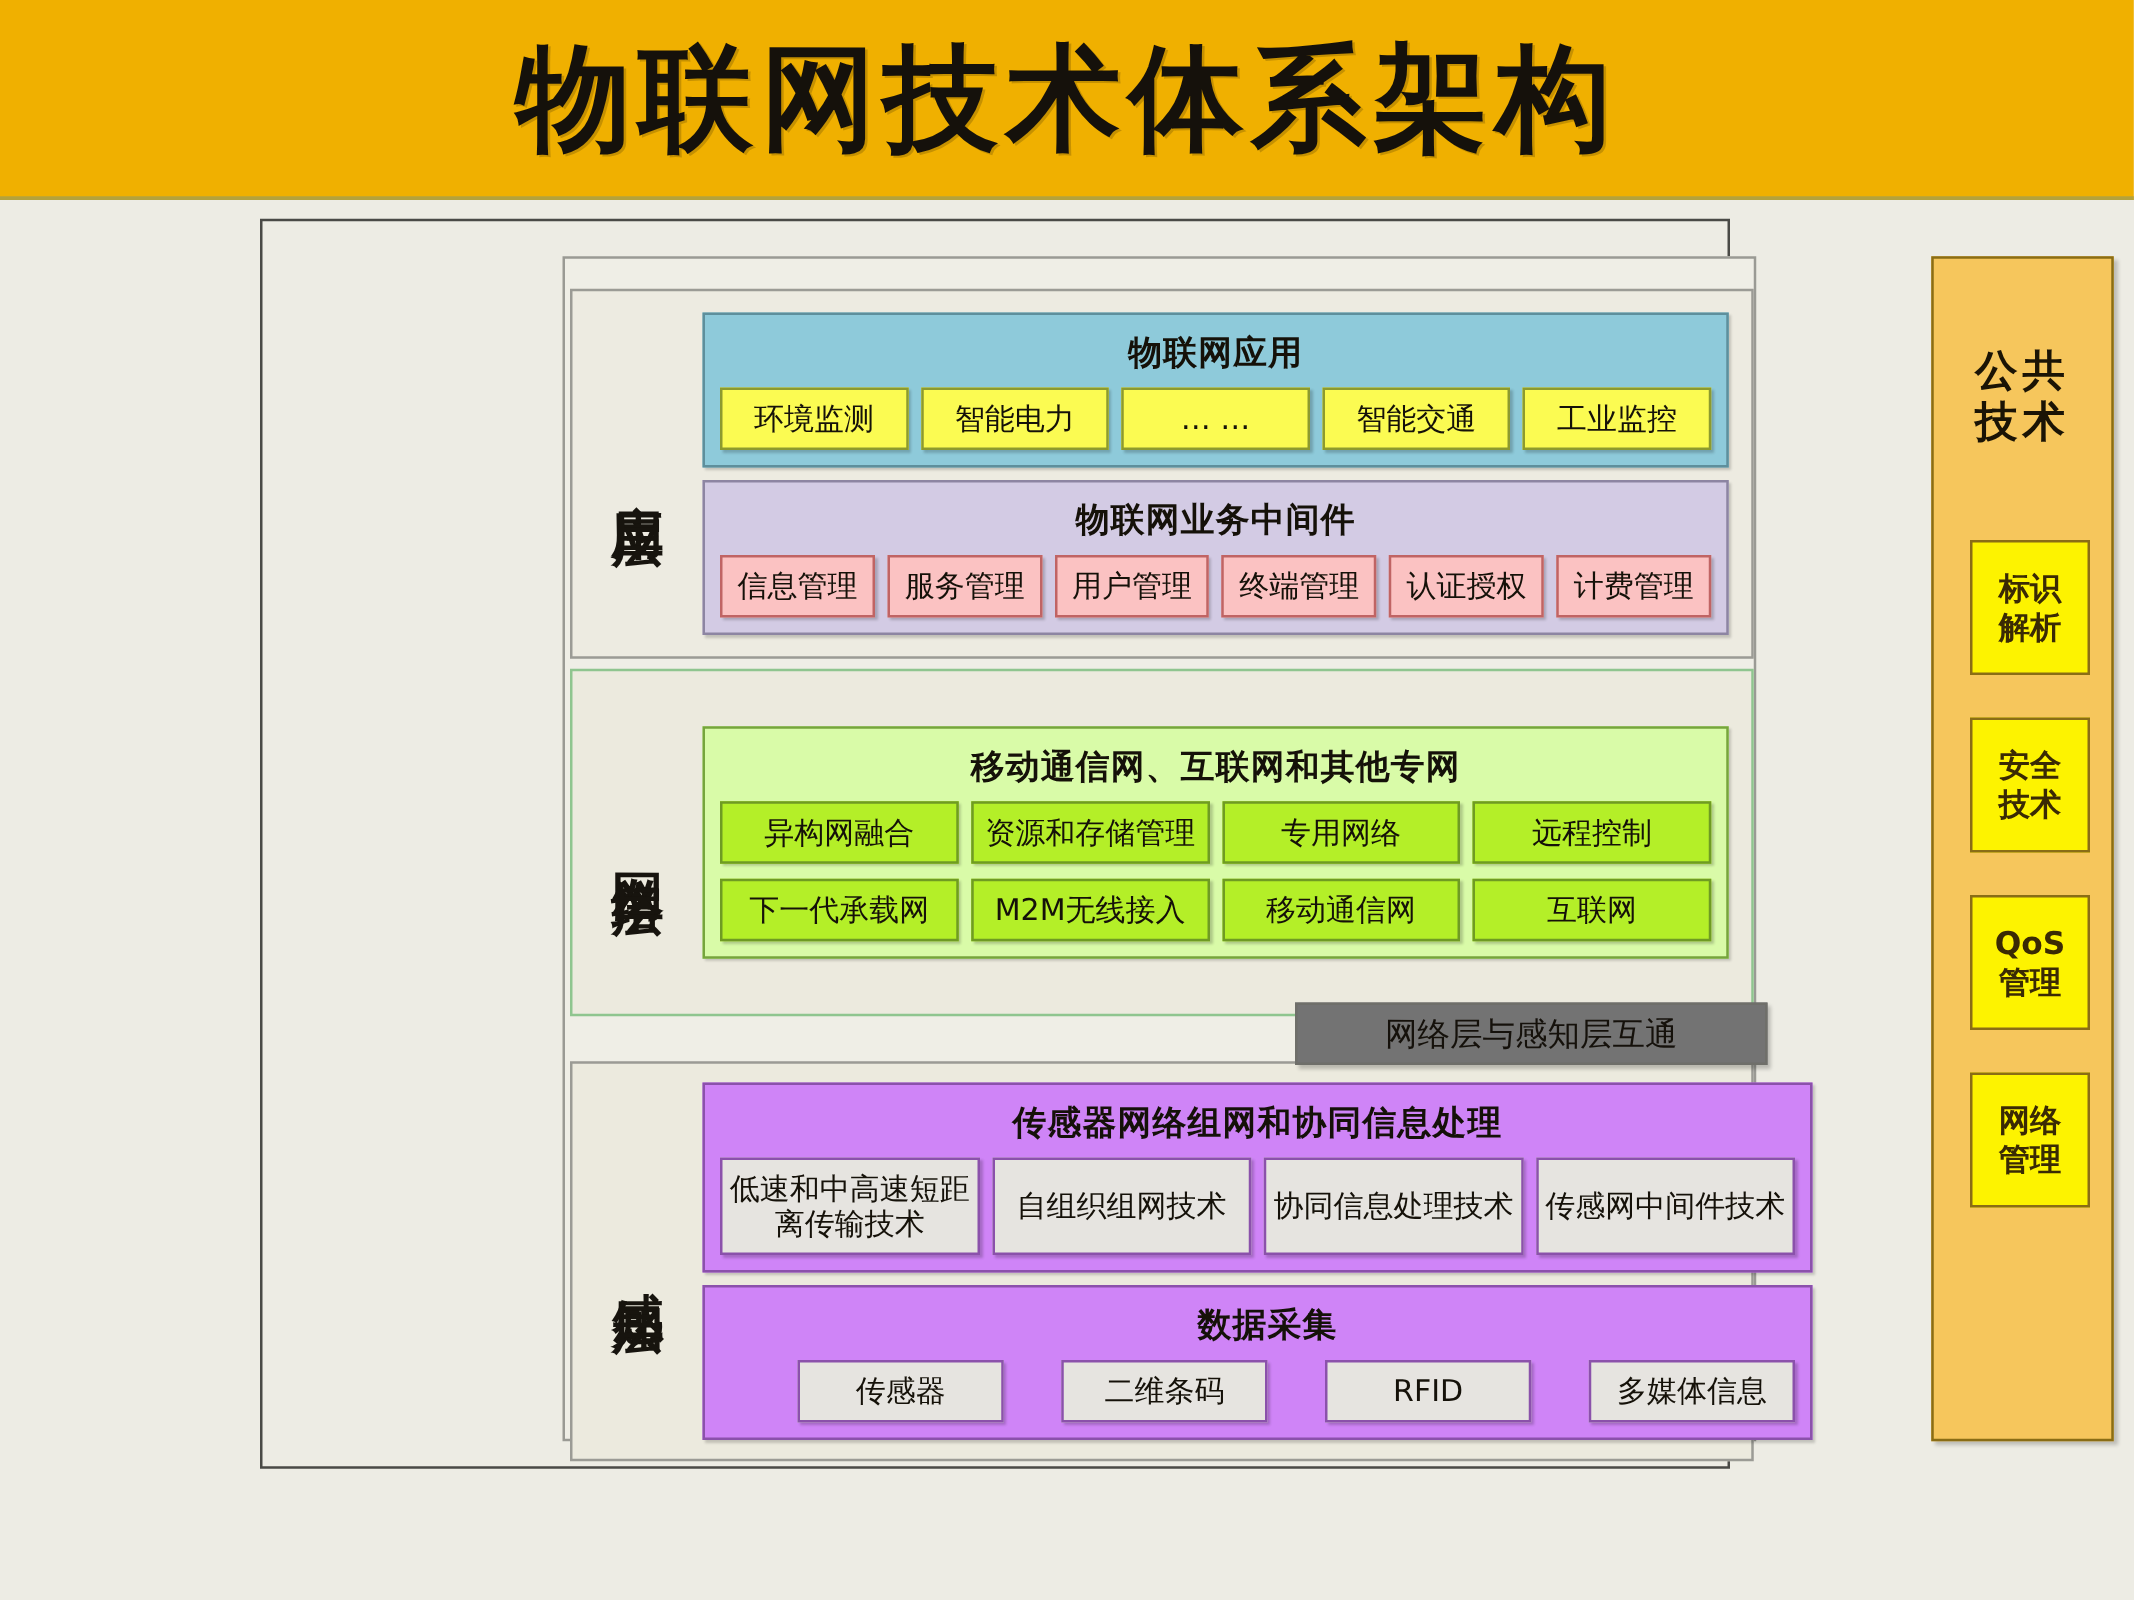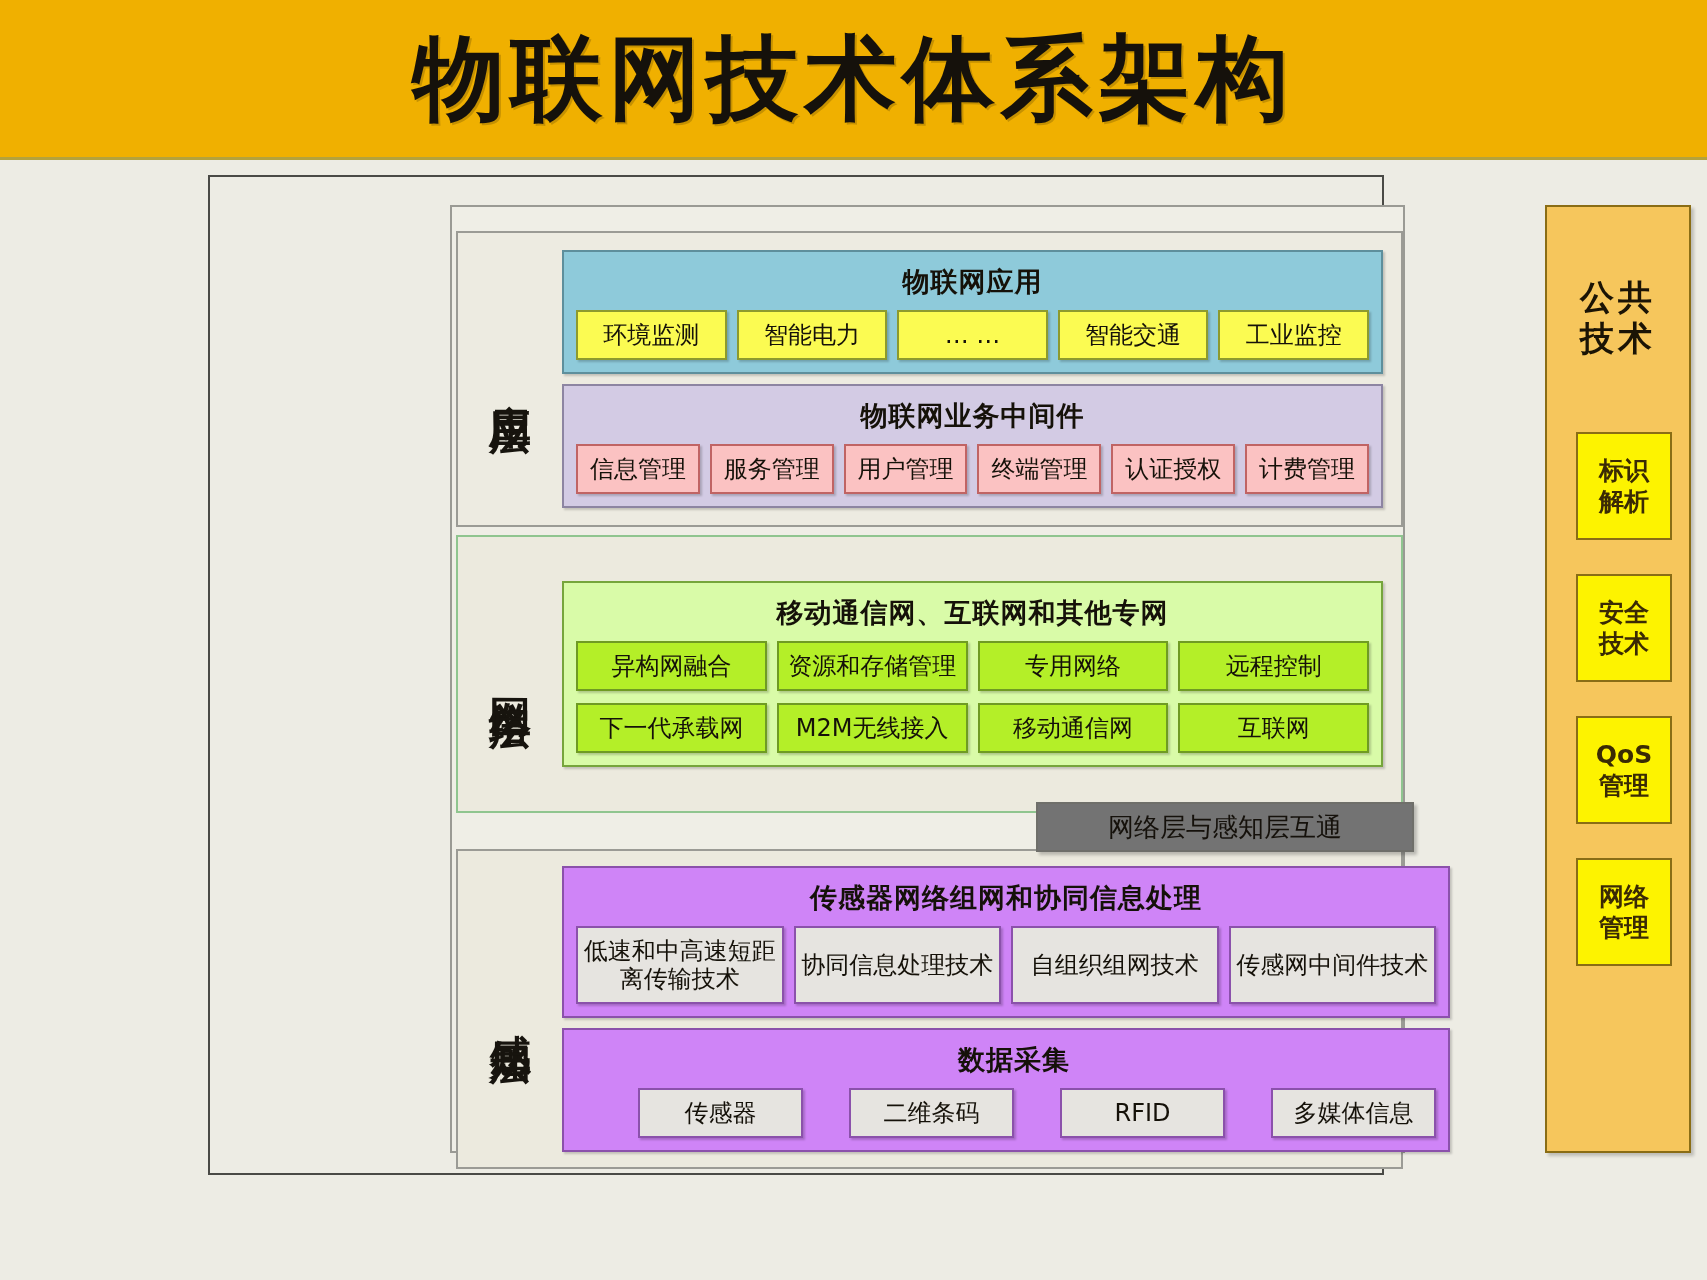--- a/index.html
+++ b/index.html
@@ -206,22 +206,22 @@
       </div>
 
       <div class="layer-block per">
         <div class="layer-label">感知层</div>
         <div class="layer-body">
 
           <div class="panel per-sensor">
             <div class="panel-title">传感器网络组网和协同信息处理</div>
             <div class="chip-row">
               <div class="chip">低速和中高速短距离传输技术</div>
+              <div class="chip">自组织组网技术</div>
               <div class="chip">协同信息处理技术</div>
-              <div class="chip">自组织组网技术</div>
               <div class="chip">传感网中间件技术</div>
             </div>
           </div>
 
           <div class="panel per-data">
             <div class="panel-title">数据采集</div>
             <div class="chip-row">
               <div class="chip">传感器</div>
               <div class="chip">二维条码</div>
               <div class="chip">RFID</div>

